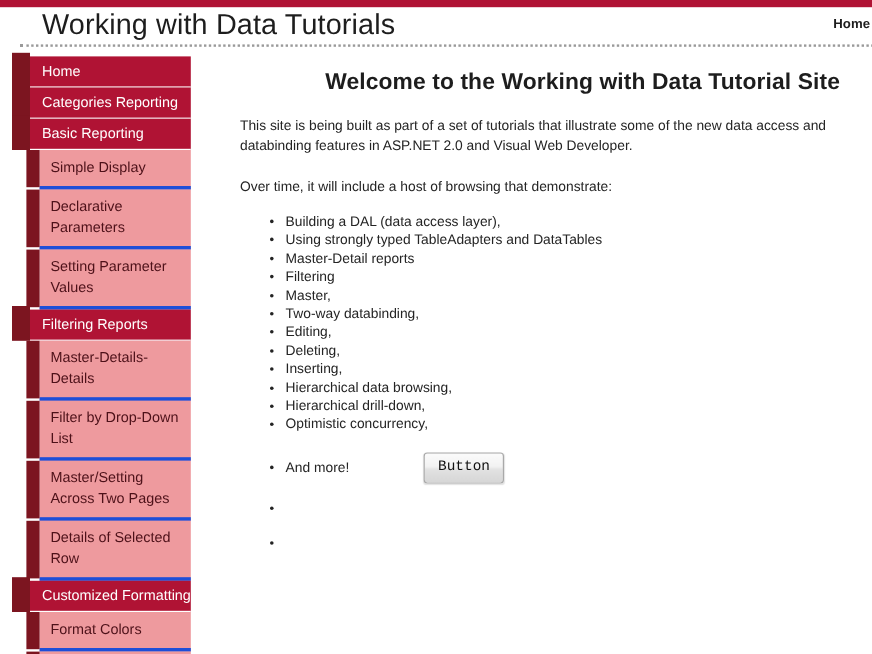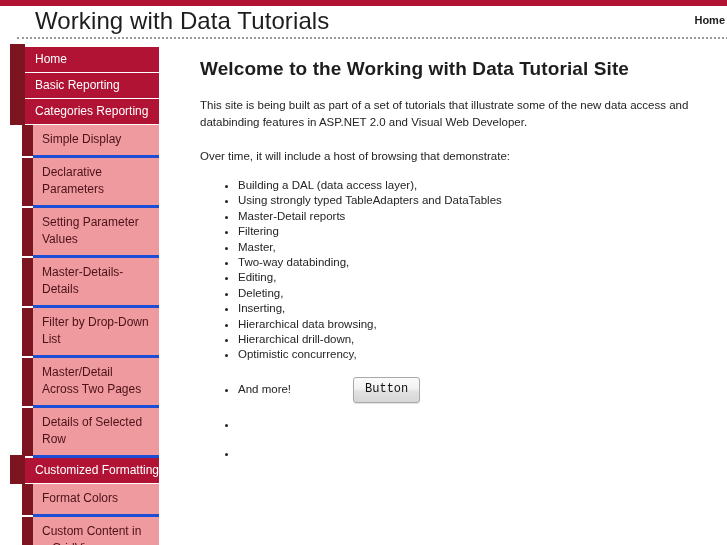--- a/index.html
+++ b/index.html
@@ -144,20 +144,21 @@
     left: 200px;
     top: 47px;
     width: 500px;
   }
   .content h1 {
     margin: 11px 0 0 0;
     font-size: 19px;
     font-weight: bold;
     color: #1d1d1d;
     letter-spacing: 0.1px;
+    text-align: right;
   }
   .content p {
     margin: 17px 0 0 0;
     font-size: 11.5px;
     line-height: 17px;
     color: #242424;
   }
   .content ul {
     margin: 13px 0 0 0;
     padding-left: 38px;
@@ -206,42 +207,45 @@
     <div class="header-title">Working with Data Tutorials</div>
     <a class="header-home-link" href="#">Home</a>
   </div>
 
   <div class="sidebar">
     <ul class="nav-list" id="nav-list">
         <li class="nav-top">
           <a class="nav-label" href="#">Home</a>
         </li>
         <li class="nav-top">
+          <a class="nav-label" href="#">Categories Reporting</a>
+        </li>
+        <li class="nav-top">
           <a class="nav-label" href="#">Basic Reporting</a>
         </li>
-        <li class="nav-top">
-          <a class="nav-label" href="#">Categories Reporting</a>
-        </li>
         <li class="nav-sub">
           <a class="nav-label" href="#">Simple Display</a>
         </li>
         <li class="nav-sub">
           <a class="nav-label" href="#">Declarative Parameters</a>
         </li>
         <li class="nav-sub">
           <a class="nav-label" href="#">Setting Parameter Values</a>
         </li>
+        <li class="nav-top">
+          <a class="nav-label" href="#">Filtering Reports</a>
+        </li>
         <li class="nav-sub">
           <a class="nav-label" href="#">Master-Details-Details</a>
         </li>
         <li class="nav-sub">
           <a class="nav-label" href="#">Filter by Drop-Down List</a>
         </li>
         <li class="nav-sub">
-          <a class="nav-label" href="#">Master/Detail Across Two Pages</a>
+          <a class="nav-label" href="#">Master/Setting Across Two Pages</a>
         </li>
         <li class="nav-sub">
           <a class="nav-label" href="#">Details of Selected Row</a>
         </li>
         <li class="nav-top">
           <a class="nav-label" href="#">Customized Formatting</a>
         </li>
         <li class="nav-sub">
           <a class="nav-label" href="#">Format Colors</a>
         </li>

